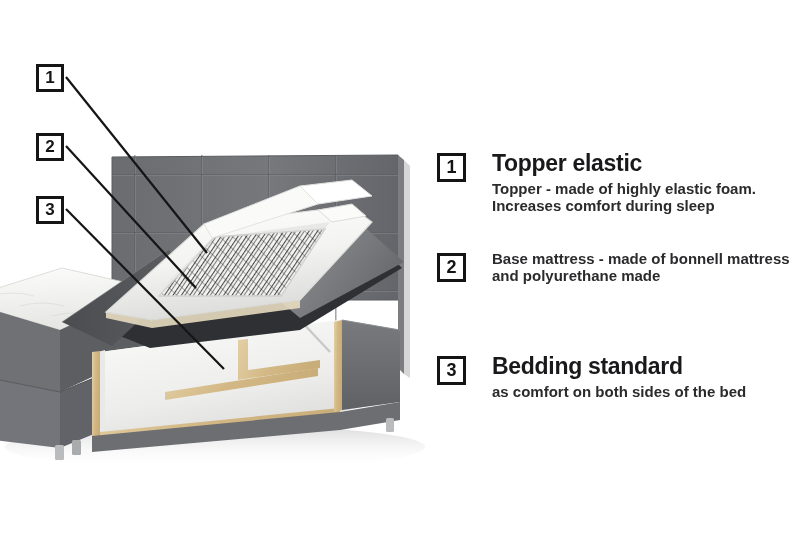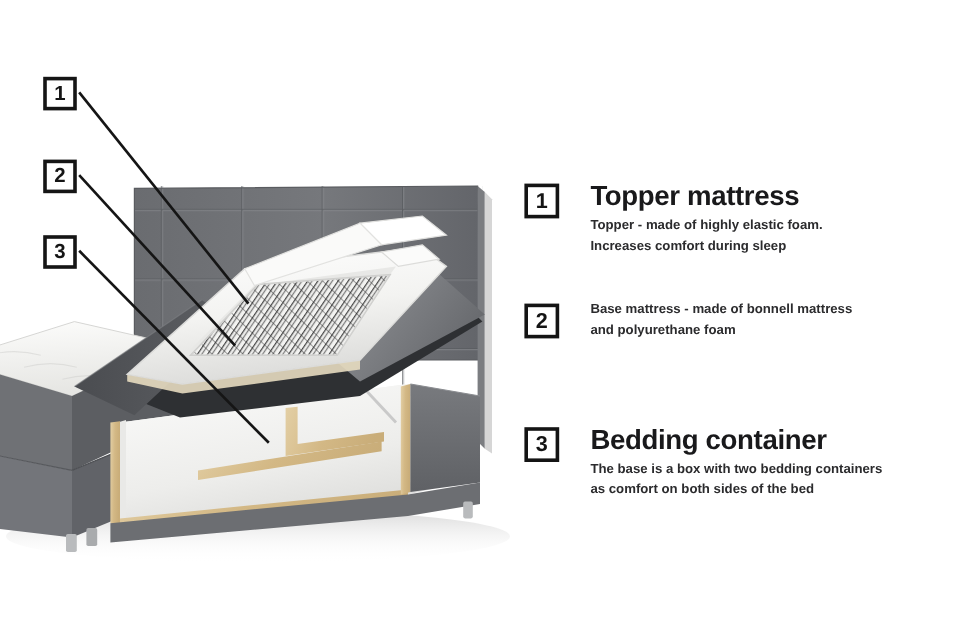--- a/index.html
+++ b/index.html
@@ -90,21 +90,21 @@
   .legend-title {
     font-size: 23px;
     font-weight: 700;
     color: #19191b;
     letter-spacing: -0.3px;
     line-height: 26px;
     margin: 0 0 4px 0;
     white-space: nowrap;
   }
   .legend-desc {
-    font-size: 11px;
+    font-size: 15px;
     font-weight: 600;
     color: #2b2b2d;
     line-height: 17px;
     margin: 0;
   }
   .legend-desc span { display: block; }
 </style>
 </head>
 <body>
 
@@ -296,43 +296,42 @@
     <div class="callout-box" id="callout-1">1</div>
     <div class="callout-box" id="callout-2">2</div>
     <div class="callout-box" id="callout-3">3</div>
   </div>
 
   <div id="legend">
 
     <div class="legend-item" id="legend-item-1">
       <div class="legend-num">1</div>
       <div class="legend-body">
-        <h2 class="legend-title">Topper mattress</h2>
+        <h2 class="legend-title">Topper elastic</h2>
         <p class="legend-desc">
           <span>Topper - made of highly elastic foam.</span>
           <span>Increases comfort during sleep</span>
         </p>
       </div>
     </div>
 
     <div class="legend-item" id="legend-item-2">
       <div class="legend-num">2</div>
       <div class="legend-body">
         <p class="legend-desc">
           <span>Base mattress - made of bonnell mattress</span>
-          <span>and polyurethane foam</span>
+          <span>and polyurethane made</span>
         </p>
       </div>
     </div>
 
     <div class="legend-item" id="legend-item-3">
       <div class="legend-num">3</div>
       <div class="legend-body">
-        <h2 class="legend-title">Bedding container</h2>
+        <h2 class="legend-title">Bedding standard</h2>
         <p class="legend-desc">
-          <span>The base is a box with two bedding containers</span>
           <span>as comfort on both sides of the bed</span>
         </p>
       </div>
     </div>
 
   </div>
 </div>
 
 </body></html>

